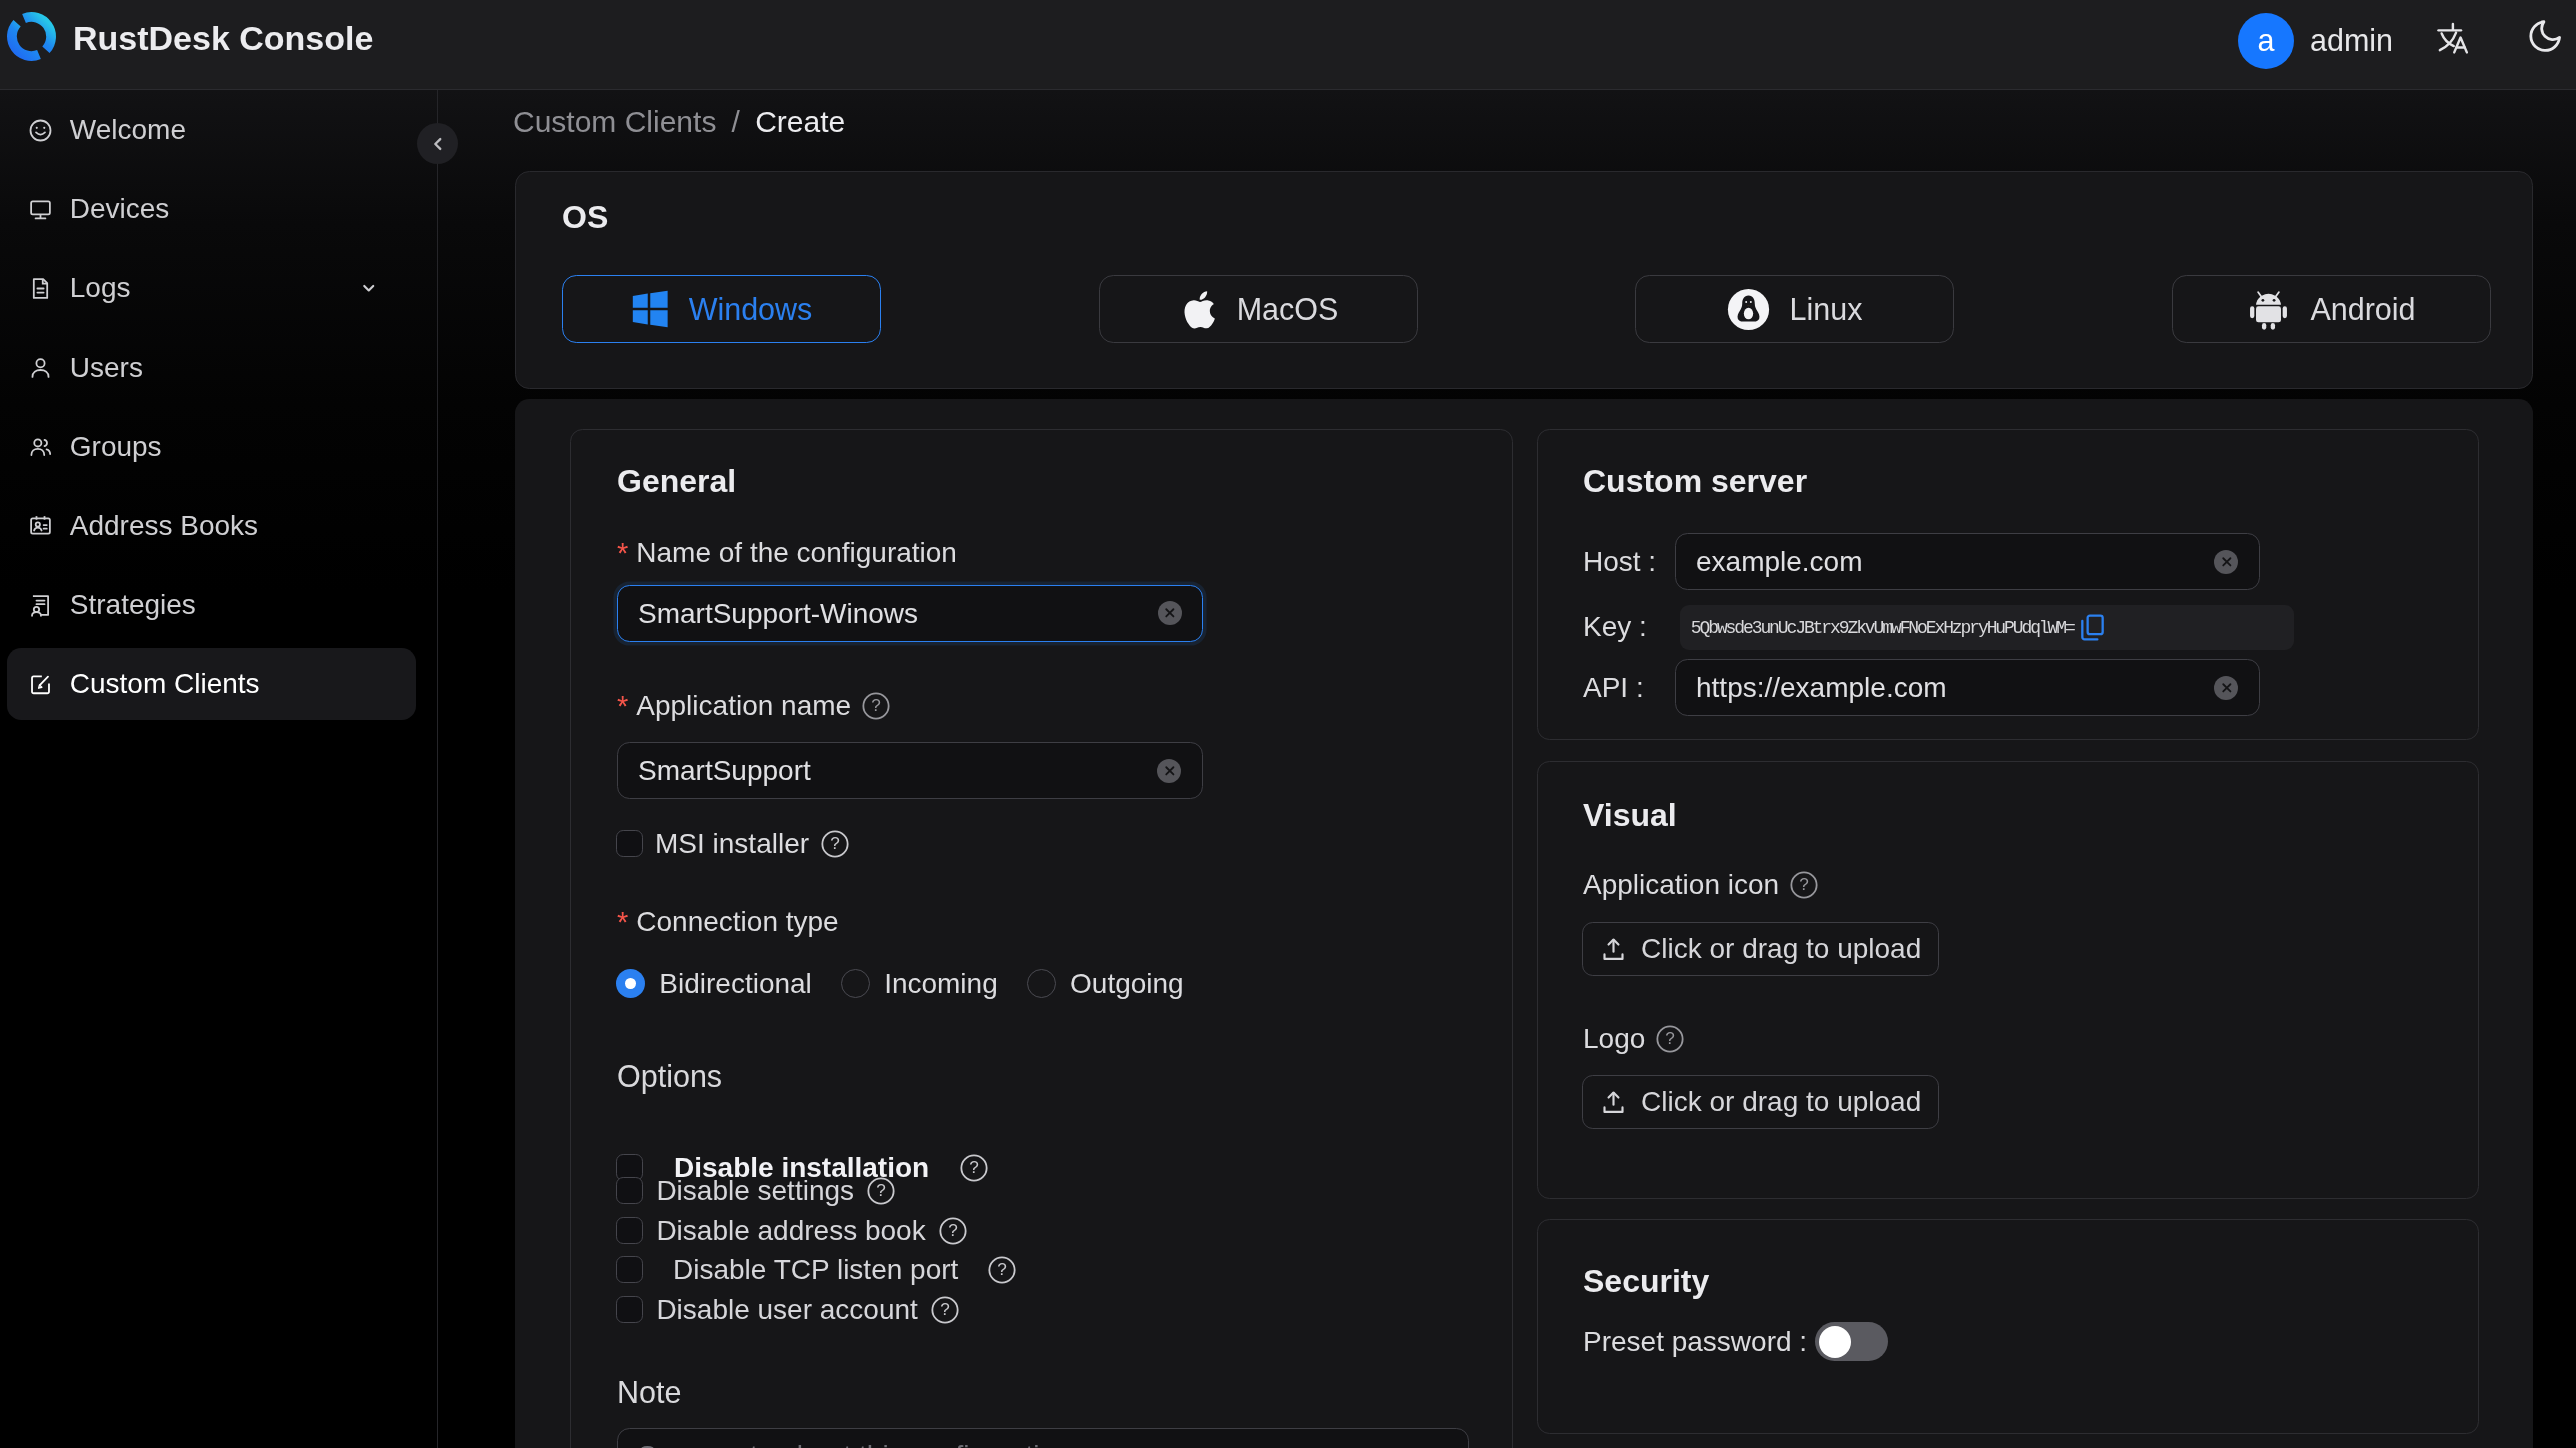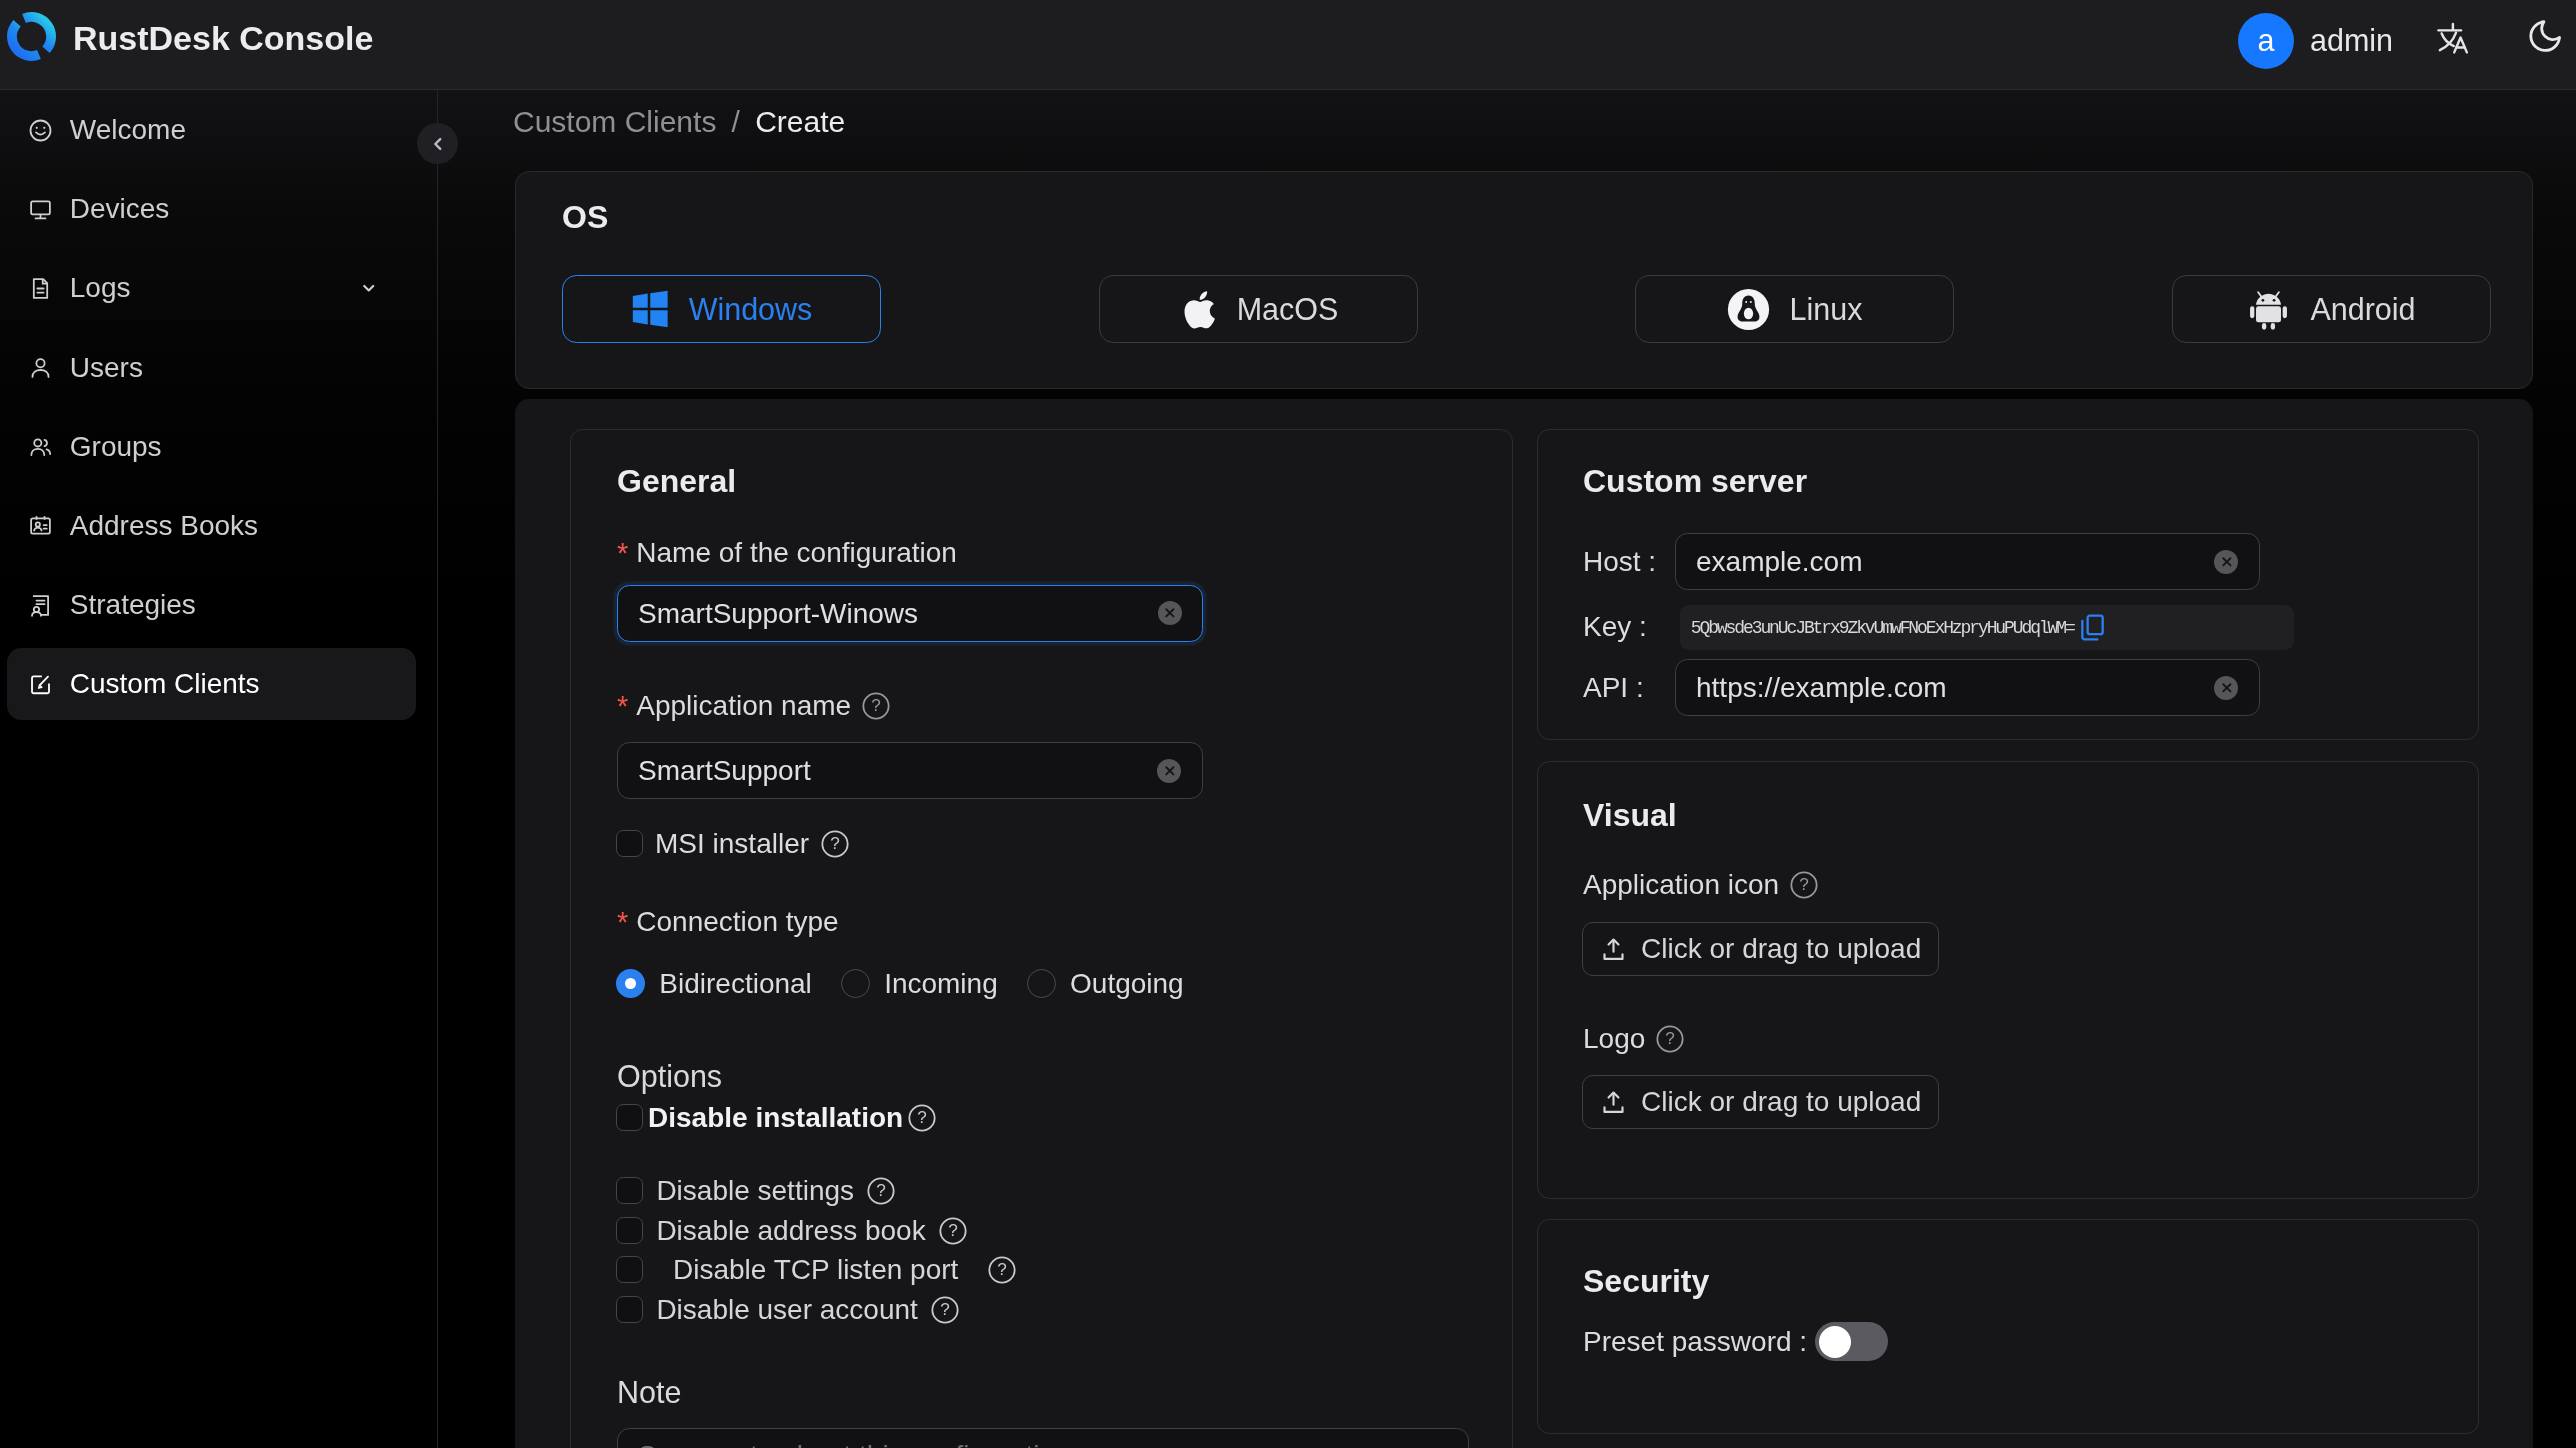--- a/index.html
+++ b/index.html
@@ -238,21 +238,21 @@
     <div class="rowflex" style="position:static;gap:14.3px">
         <div style="width:29px;height:29px;border-radius:50%;border:0.9px solid #4a4a51"></div>
         <span style="font-size:28px;color:#dcdcdf">Incoming</span>
       </div>
     <div class="rowflex" style="position:static;gap:14.3px">
         <div style="width:29px;height:29px;border-radius:50%;border:0.9px solid #4a4a51"></div>
         <span style="font-size:28px;color:#dcdcdf">Outgoing</span>
       </div>
   </div>
   <div class="abs" style="left:46px;top:629px;font-size:30.5px;color:#d9d9dc;line-height:34px">Options</div>
-  <div class="rowflex" style="left:45px;top:668px;height:39px;gap:5px">
+  <div class="rowflex" style="left:45px;top:718px;height:39px;gap:31px">
       <div class="cb"></div>
       <span style="font-size:28px;font-weight:700;color:#f2f2f5">Disable installation</span>
     <svg class="help" width="28" height="28" viewBox="0 0 31 31" fill="none">
         <circle cx="15.5" cy="15.5" r="14" stroke="#c9c9cd" stroke-width="2"></circle>
         <text x="15.5" y="21.5" font-size="19" fill="#c9c9cd" text-anchor="middle" font-family="Liberation Sans">?</text>
       </svg>
     </div>
   <div class="rowflex" style="left:45px;top:741px;height:39px;gap:13.4px">
       <div class="cb"></div>
       <span style="font-size:28px;color:#d6d6da">Disable settings</span>

